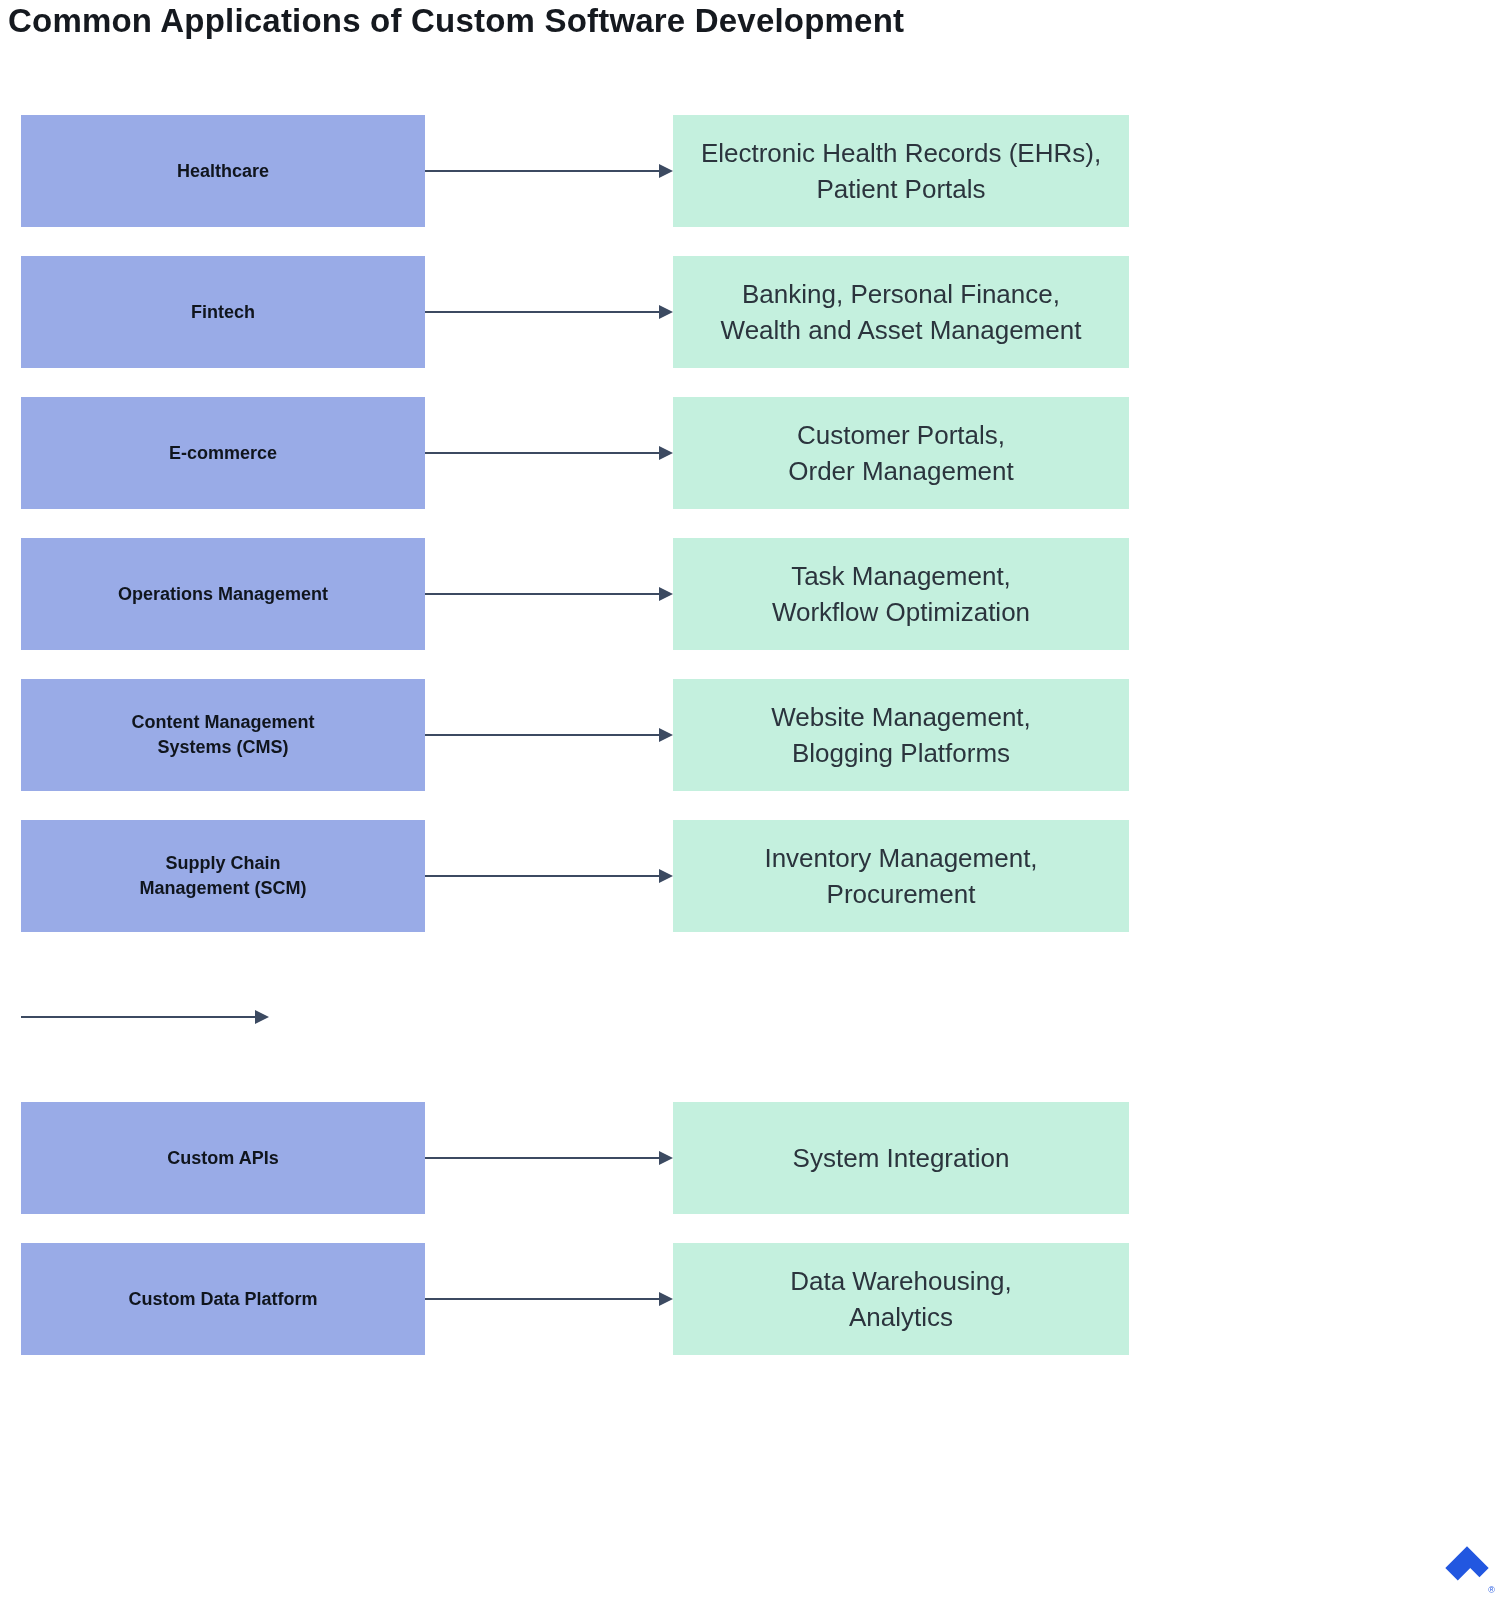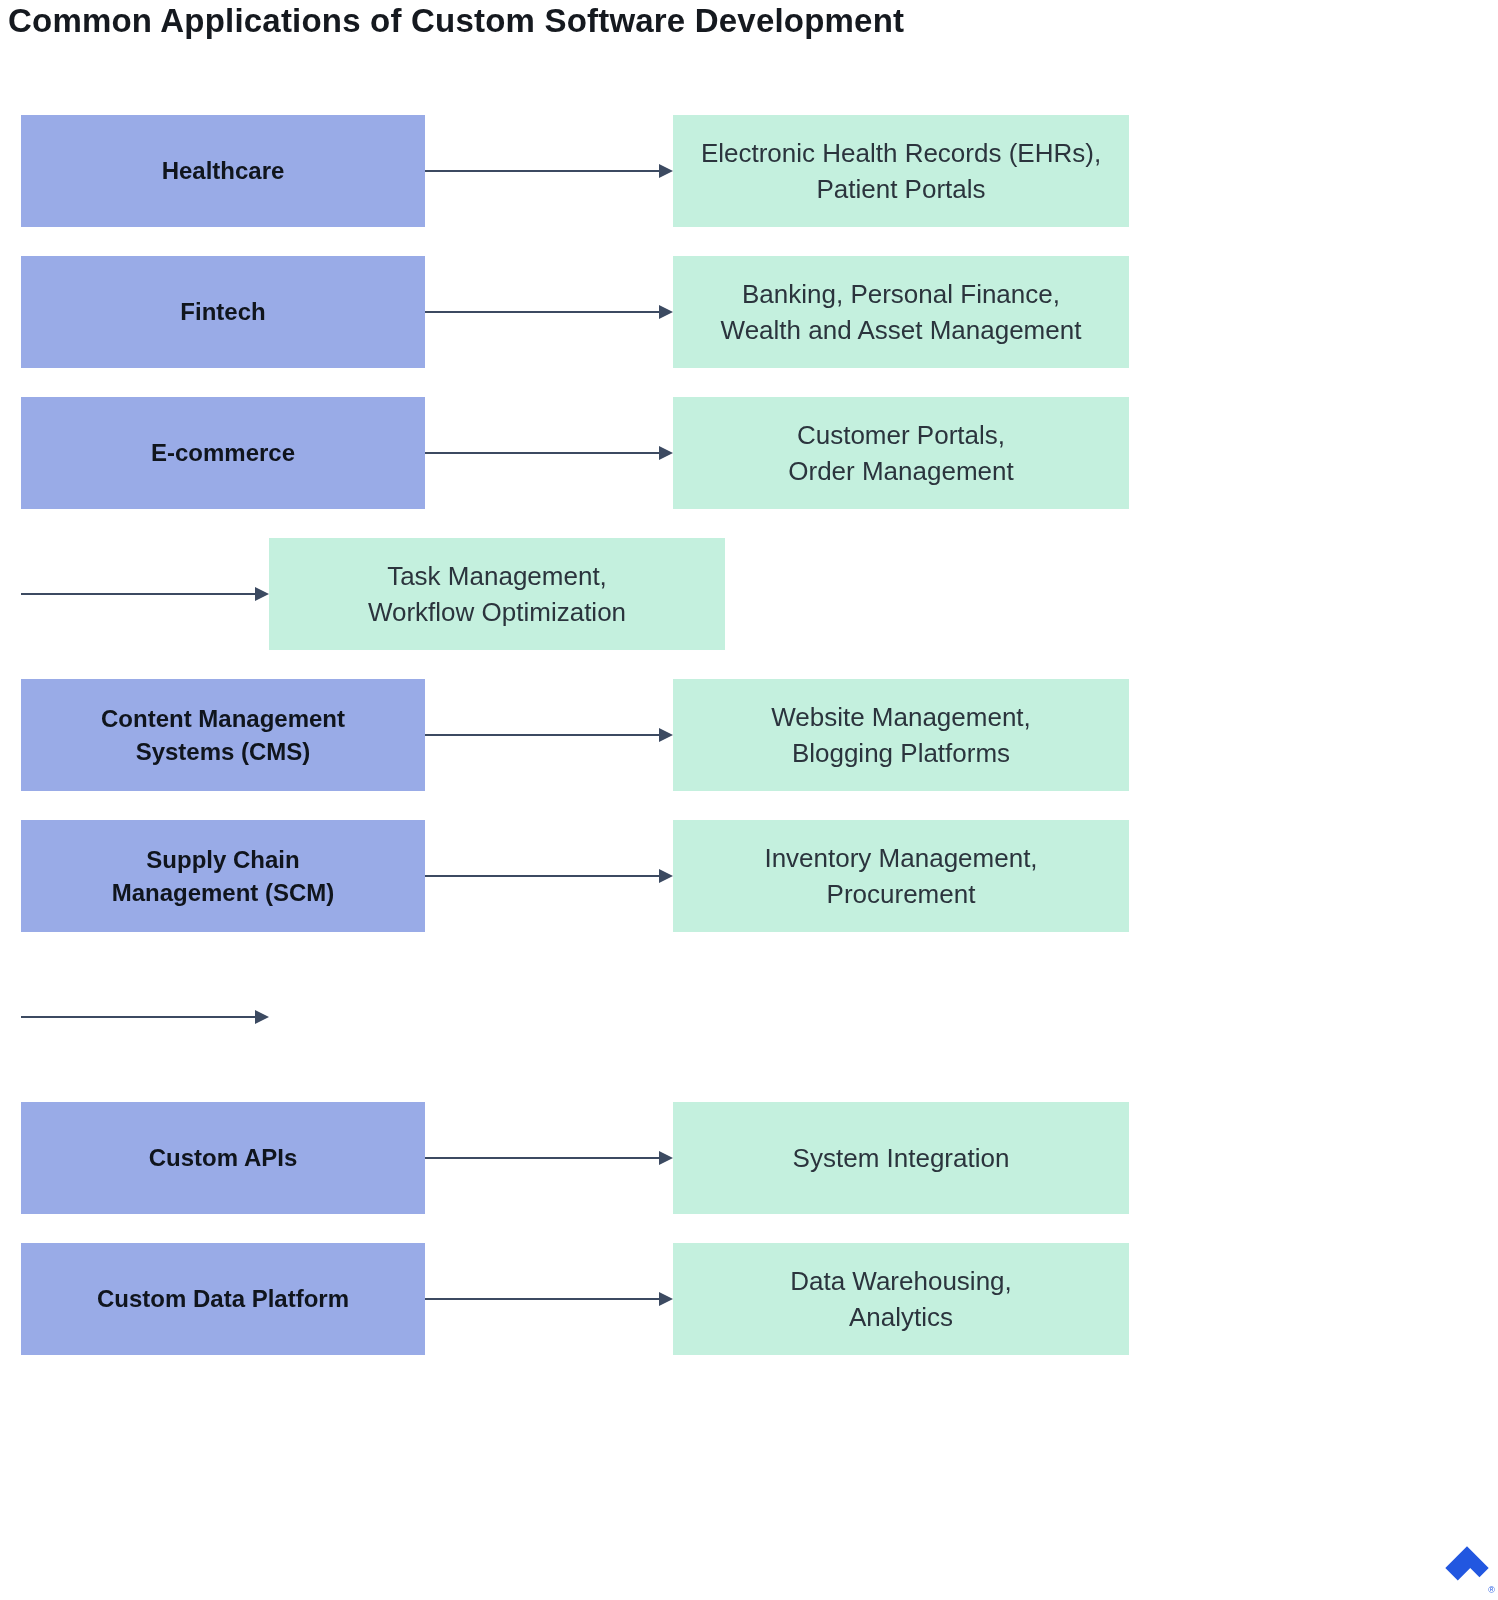--- a/index.html
+++ b/index.html
@@ -37,21 +37,21 @@
   .row{
     display:flex;
     align-items:stretch;
     height:112px;
   }
   .cat{
     width:404px;
     background:var(--category-bg);
     color:var(--category-text);
     font-weight:700;
-    font-size:24px;
+    font-size:18px;
     line-height:1.38;
     display:flex;
     align-items:center;
     justify-content:center;
     text-align:center;
     white-space:pre-line;
     flex-shrink:0;
   }
   .connector{
     width:248px;
@@ -124,20 +124,21 @@
   <div class="row">
     <div class="cat">E-commerce</div>
     <div class="connector">
         <div class="line"></div>
         <div class="head"></div>
       </div>
     <div class="res">Customer Portals,
 Order Management</div>
   </div>
   <div class="row">
+    <div class="cat">Operations Management</div>
     <div class="connector">
         <div class="line"></div>
         <div class="head"></div>
       </div>
     <div class="res">Task Management,
 Workflow Optimization</div>
   </div>
   <div class="row">
     <div class="cat">Content Management
 Systems (CMS)</div>

